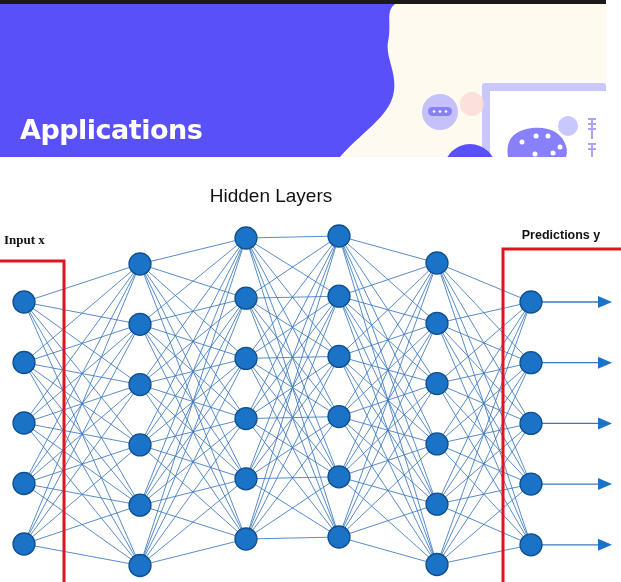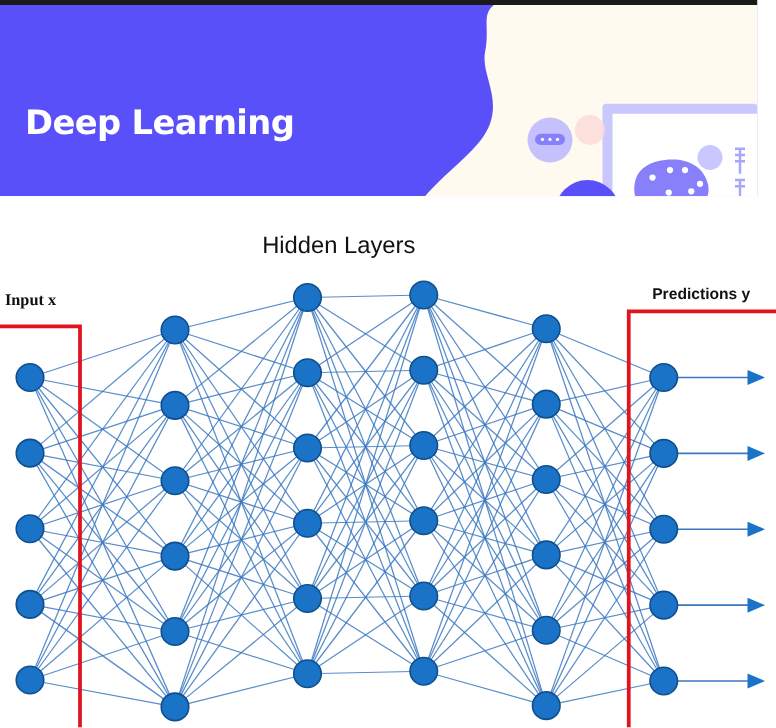--- a/index.html
+++ b/index.html
@@ -35,21 +35,21 @@
     <path d="M508 153 C505 135 515 126 532 124 C548 122 562 128 566 142 C568 148 566 153 566 153 Z" fill="#8880fb"></path>
     <circle cx="522" cy="138" r="2.5" fill="#fff"></circle>
     <circle cx="536" cy="132" r="2.5" fill="#fff"></circle>
     <circle cx="548" cy="132" r="2.5" fill="#fff"></circle>
     <circle cx="560" cy="143" r="2.5" fill="#fff"></circle>
     <circle cx="535" cy="150" r="2.5" fill="#fff"></circle>
     <circle cx="553" cy="149" r="2.5" fill="#fff"></circle>
     <path d="M588 115 h8 M588 120 h8 M588 125 h8 M592 115 v20 M588 140 h8 M588 145 h8 M592 140 v13" stroke="#a9a4fc" stroke-width="2" fill="none"></path>
     <circle cx="470" cy="166" r="26" fill="#5a50fa"></circle>
   </svg>
-  <div class="banner-title" id="banner-title-1">Deep Learning</div>
+  <div class="banner-title" id="banner-title-2">Applications</div>
 </div>
 
 <svg id="diagram" width="621" height="425">
   <text class="hidden-label" x="271" y="45" text-anchor="middle">Hidden Layers</text>
   <text class="serif-label" x="4" y="87">Input x</text>
   <text class="pred-label" x="561" y="82" text-anchor="middle">Predictions y</text>
   <g id="edges">
       <line x1="24" y1="145" x2="140" y2="107" stroke="#3b78bf" stroke-width="1" stroke-opacity="0.85"></line>
       <line x1="24" y1="145" x2="140" y2="167.3" stroke="#3b78bf" stroke-width="1" stroke-opacity="0.85"></line>
       <line x1="24" y1="145" x2="140" y2="227.6" stroke="#3b78bf" stroke-width="1" stroke-opacity="0.85"></line>

